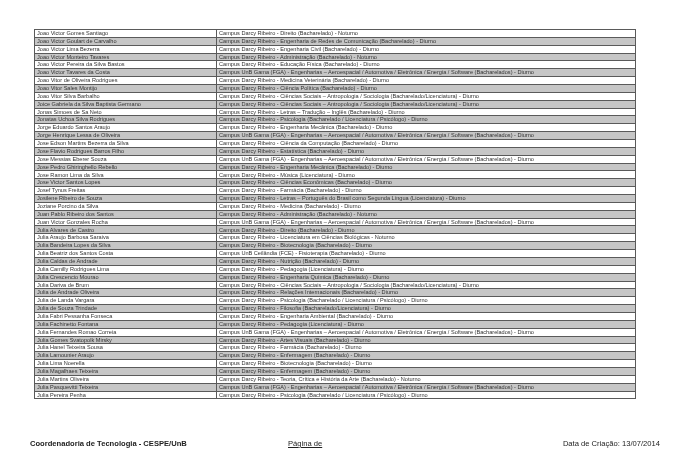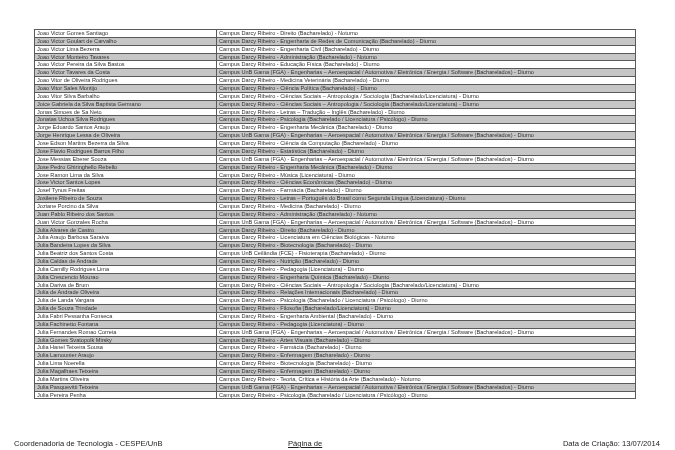--- a/index.html
+++ b/index.html
@@ -12,21 +12,21 @@
   }
   table.list col.c1 { width:182px; }
   table.list col.c2 { width:419px; }
   table.list td {
     border:1px solid #5a5a5a; height:6.87px; line-height:6.8px;
     padding:0 0 0 2px; white-space:nowrap; overflow:hidden;
   }
   table.list tr.odd td { background:#ffffff; }
   table.list tr.even td { background:#c6c6c6; }
   .footer { position:absolute; top:439px; font-size:7.6px; color:#222; font-family:"Liberation Sans", sans-serif; white-space:nowrap; }
-  .footer.left { left:14px; }
+  .footer.left { left:30px;font-weight:bold; }
   .footer.center { left:288px;text-decoration:underline; }
   .footer.right { right:15px;padding-left:40px; }
 </style>
 </head>
 <body>
 
 <div class="page">
   <table class="list">
     <colgroup>
         <col class="c1">

